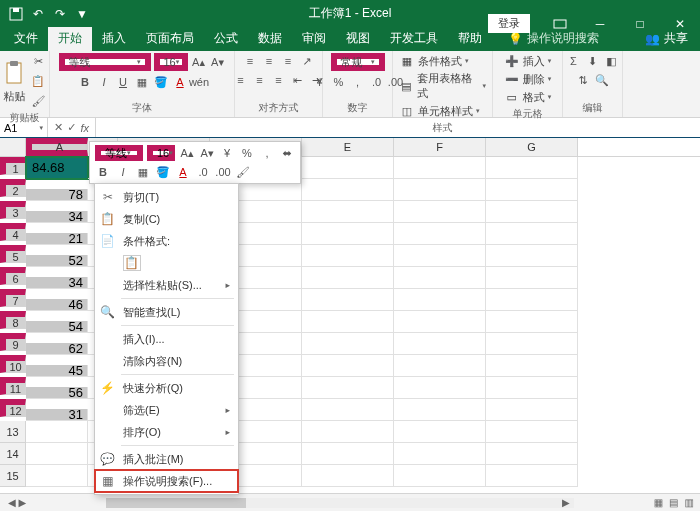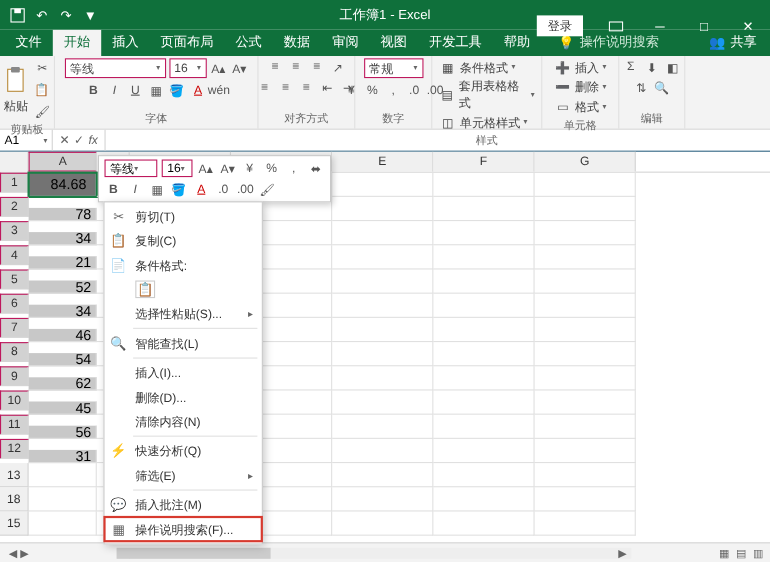--- a/index.html
+++ b/index.html
@@ -23,21 +23,21 @@
 
 
 .ribbon { height: 67px; background: #f3f3f3; border-bottom: 1px solid #d4d4d4; display: flex; }
 .group { border-right: 1px solid #e0e0e0; padding: 2px 6px 0; display: flex; flex-direction: column; align-items: center; justify-content: space-between; }
 .group-label { font-size: 10px; color: #666; padding: 2px 0; text-align: center; width: 100%; border-top: 0; }
 .group-content { flex: 1; display: flex; align-items: center; gap: 4px; font-size: 11px; color: #444; }
 .big-btn { display: flex; flex-direction: column; align-items: center; gap: 2px; font-size: 11px; color: #444; }
 .ico16 { width: 16px; height: 16px; display: inline-flex; align-items: center; justify-content: center; }
 .fontbox { display: flex; flex-direction: column; gap: 3px; }
 .row { display: flex; align-items: center; gap: 3px; }
-.sel { border: 1px solid #be185d; background: #fff; height: 18px; display: flex; align-items: center; padding: 0 4px; font-size: 11px; }
+.sel { border: 6px solid #be185d; background: #fff; height: 18px; display: flex; align-items: center; padding: 0 4px; font-size: 11px; }
 .sm { width: 16px; height: 16px; display: flex; align-items: center; justify-content: center; color: #555; font-size: 11px; }
 
 
 .fbar { height: 20px; background: #fff; border-bottom: 1px solid #0c4a6e; display: flex; align-items: center; }
 .namebox { width: 48px; border-right: 1px solid #d4d4d4; padding: 0 4px; font-size: 11px; display: flex; align-items: center; justify-content: space-between; height: 100%; }
 .fx { padding: 0 6px; color: #666; border-right: 1px solid #d4d4d4; height: 100%; display: flex; align-items: center; gap: 4px; }
 
 
 .minitb { position: absolute; left: 89px; top: 141px; background: #fff; border: 1px solid #c8c8c8; box-shadow: 2px 2px 6px rgba(0,0,0,.2); padding: 3px 5px; display: flex; flex-direction: column; gap: 3px; z-index: 10; font-size: 11px; }
 .minitb .row { gap: 4px; }
@@ -48,21 +48,21 @@
 .colhdrs { display: flex; height: 19px; border-bottom: 1px solid #d4d4d4; }
 .corner { width: 26px; border-right: 1px solid #d4d4d4; background: #f0f0f0; }
 .ch { width: 62px; border-right: 1px solid #d4d4d4; background: #f0f0f0; display: flex; align-items: center; justify-content: center; font-size: 11px; color: #333; }
 .ch.sel, .rh.sel { background: #d2d2d2; }
 .ch.wide { width: 92px; }
 .rows { }
 .r { display: flex; height: 22px; }
 .rh { width: 26px; border-right: 1px solid #d4d4d4; border-bottom: 1px solid #d4d4d4; background: #f0f0f0; display: flex; align-items: center; justify-content: center; font-size: 11px; color: #333; }
 .cell { width: 62px; border-right: 1px solid #e0e0e0; border-bottom: 1px solid #e0e0e0; display: flex; align-items: center; justify-content: flex-end; padding-right: 4px; font-size: 13px; }
 .cell.selband { background: #c8c8c8; margin-top: 10px; }
-.cell.active { background: #737373; outline: 2px solid #1a7f46; outline-offset: -1px; justify-content: flex-start; padding-left: 20px; }
+.cell.active { background: #0f766e; outline: 2px solid #1a7f46; outline-offset: -1px; justify-content: flex-start; padding-left: 6px; }
 .cell.a { width: 62px; }
 .cell.wide { width: 92px; }
 
 
 .ctx { position: absolute; left: 94px; top: 183px; width: 145px; background: #fff; border: 1px solid #c8c8c8; box-shadow: 2px 2px 8px rgba(0,0,0,.25); z-index: 20; font-size: 11px; padding: 2px 0; }
 .ctx-item { height: 22px; display: flex; align-items: center; padding: 0 8px 0 4px; gap: 6px; color: #333; cursor: default; }
 .ctx-ico { width: 18px; height: 16px; display: flex; align-items: center; justify-content: center; font-size: 12px; color: #666; }
 .ctx-sep { height: 1px; background: #e0e0e0; margin: 2px 4px 2px 26px; }
 .ctx-sub::after { content: "▸"; margin-left: auto; color: #666; font-size: 9px; }
 .ctx .hl { outline: 2px solid #d73a2f; outline-offset: -1px; }
@@ -425,21 +425,21 @@
         <div class="rh">13</div>
         <div class="cell a"></div>
         <div class="cell" style="width:30px"></div>
         <div class="cell wide"></div>
         <div class="cell wide"></div>
         <div class="cell wide"></div>
         <div class="cell wide"></div>
         <div class="cell wide"></div>
       </div>
     <div class="r">
-        <div class="rh">18</div>
+        <div class="rh">14</div>
         <div class="cell a"></div>
         <div class="cell" style="width:30px"></div>
         <div class="cell wide"></div>
         <div class="cell wide"></div>
         <div class="cell wide"></div>
         <div class="cell wide"></div>
         <div class="cell wide"></div>
       </div>
     <div class="r">
         <div class="rh">15</div>
@@ -515,34 +515,34 @@
       <span class="ctx-ico">🔍</span>
       <span>智能查找(L)</span>
     </div>
   <div class="ctx-sep"></div>
   <div class="ctx-item">
       <span class="ctx-ico"></span>
       <span>插入(I)...</span>
     </div>
   <div class="ctx-item">
       <span class="ctx-ico"></span>
-      <span>删除(D)...</span>
-    </div>
-  <div class="ctx-item">
-      <span class="ctx-ico"></span>
       <span>清除内容(N)</span>
     </div>
   <div class="ctx-sep"></div>
   <div class="ctx-item">
       <span class="ctx-ico">⚡</span>
       <span>快速分析(Q)</span>
     </div>
   <div class="ctx-item ctx-sub">
       <span class="ctx-ico"></span>
       <span>筛选(E)</span>
+    </div>
+  <div class="ctx-item ctx-sub">
+      <span class="ctx-ico"></span>
+      <span>排序(O)</span>
     </div>
   <div class="ctx-sep"></div>
   <div class="ctx-item">
       <span class="ctx-ico">💬</span>
       <span>插入批注(M)</span>
     </div>
   <div class="ctx-item hl">
       <span class="ctx-ico">▦</span>
       <span>操作说明搜索(F)...</span>
     </div>

